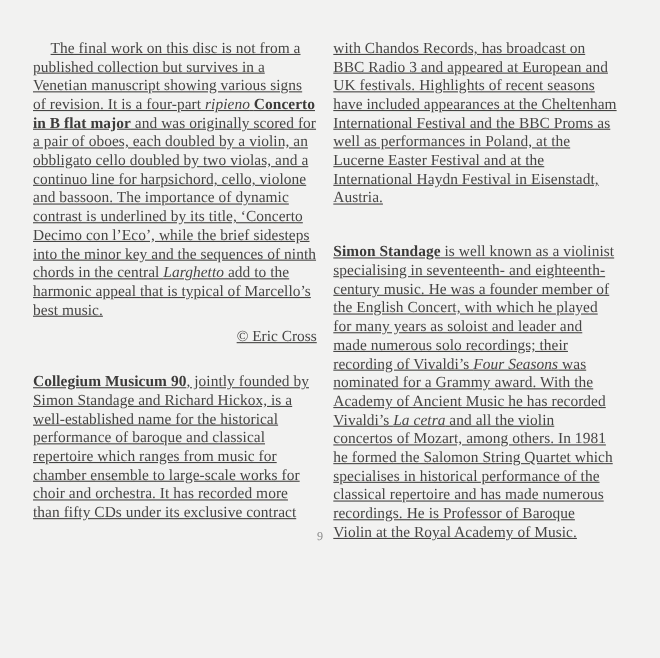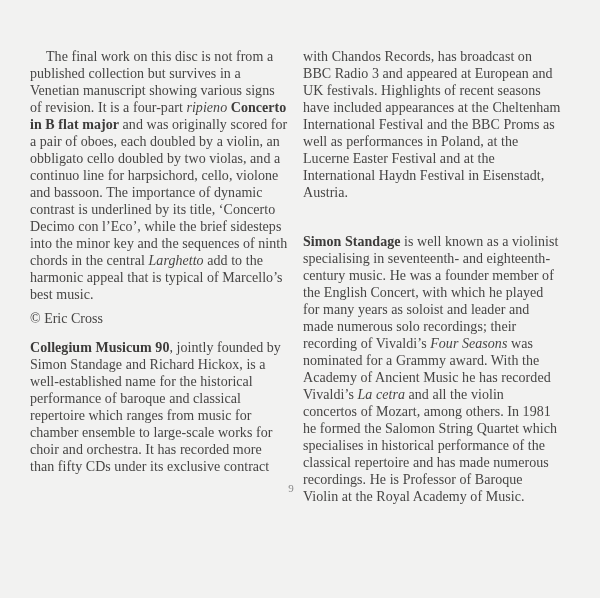--- a/index.html
+++ b/index.html
@@ -8,22 +8,23 @@
     background: #f2f2f1;
   }
   .scan-page {
     position: relative;
     width: 600px;
     height: 510px;
     box-sizing: border-box;
     background: #f2f2f1;
     color: #464544;
     font-family: "Liberation Serif", serif;
-    padding: 48px 17px 0 30px;
+    padding: 36px 17px 0 30px;
     overflow: hidden;
+    text-decoration: underline;
   }
   .columns {
     display: flex;
     gap: 15px;
   }
   .col {
     width: 258px;
     flex: 0 0 258px;
   }
   .para {
@@ -31,22 +32,23 @@
     font-size: 14px;
     line-height: 17px;
     letter-spacing: 0.05px;
     text-align: left;
   }
   .indent { text-indent: 16px; }
   .credit {
     margin: 7px 0 0 0;
     font-size: 14px;
     line-height: 17px;
+    text-align: right;
   }
-  .space-lg { margin-top: 12px; }
+  .space-lg { margin-top: 24px; }
   .space-md { margin-top: 32px; }
   .b { font-weight: bold; color: #3c3b3a; }
   .i { font-style: italic; }
   .page-number {
     position: absolute;
     bottom: 16px;
     left: 0;
     width: 582px;
     text-align: center;
     font-size: 11px;

